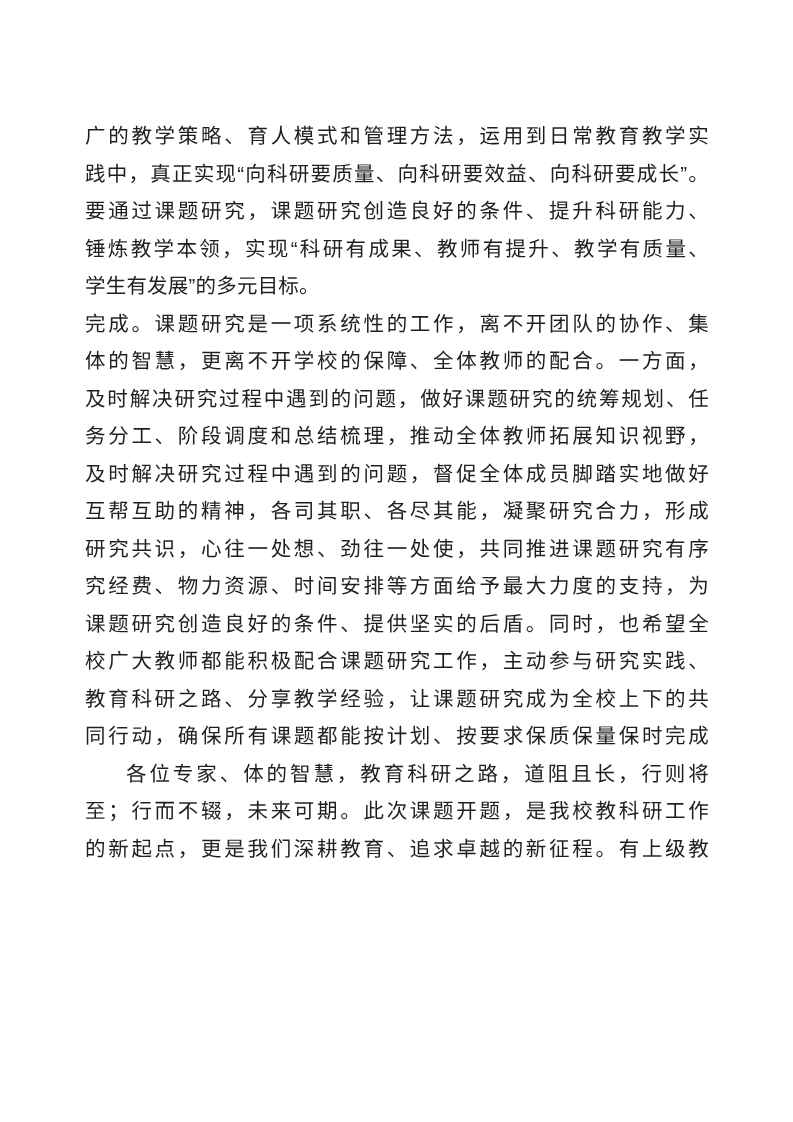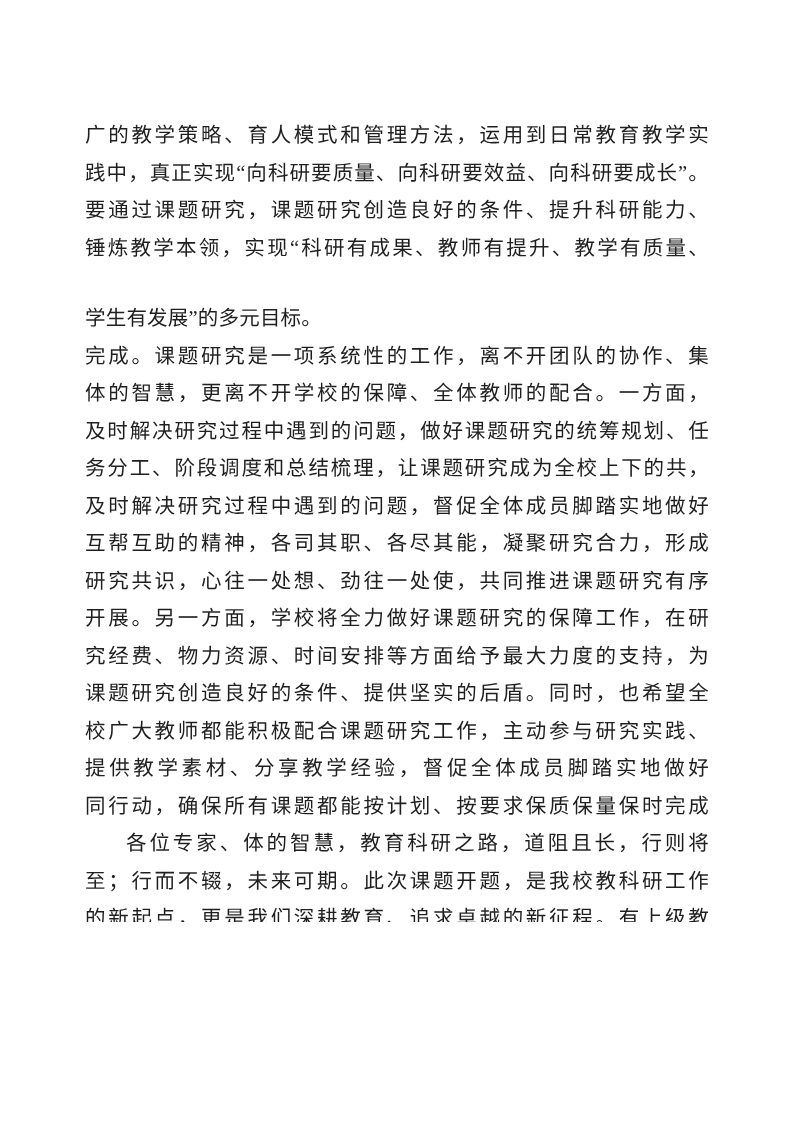--- a/index.html
+++ b/index.html
@@ -6,21 +6,21 @@
     margin: 0;
     padding: 0;
     background: #ffffff;
   }
   .page {
     position: relative;
     width: 793px;
     height: 922px;
     background: #ffffff;
     overflow: hidden;
-    font-family: Liberation Serif, serif;
+    font-family: Liberation Sans, sans-serif;
     color: #1f1f1f;
   }
   .textblock {
     position: absolute;
     left: 85px;
     top: 117px;
     width: 624px;
   }
   .para {
     margin: 0;
@@ -36,21 +36,20 @@
     -moz-text-align-last: justify;
     text-justify: inter-character;
     overflow: hidden;
     white-space: normal;
   }
   .line.first {
     text-indent: 2em;
   }
   .line.end {
     text-align-last: left;
-    margin-top: 33px;
     -moz-text-align-last: left;
   }
   .footer {
     position: absolute;
     top: 1034px;
     left: 0;
     width: 793px;
     height: 30px;
     display: flex;
     justify-content: center;
@@ -78,29 +77,28 @@
       <div class="line">践中，真正实现“向科研要质量、向科研要效益、向科研要成长”。</div>
       <div class="line">要通过课题研究，课题研究创造良好的条件、提升科研能力、</div>
       <div class="line">锤炼教学本领，实现“科研有成果、教师有提升、教学有质量、</div>
       <div class="line end">学生有发展”的多元目标。</div>
     </div>
 
     <div class="para">
       <div class="line">完成。课题研究是一项系统性的工作，离不开团队的协作、集</div>
       <div class="line">体的智慧，更离不开学校的保障、全体教师的配合。一方面，</div>
       <div class="line">及时解决研究过程中遇到的问题，做好课题研究的统筹规划、任</div>
-      <div class="line">务分工、阶段调度和总结梳理，让课题研究成为全校上下的共，</div>
+      <div class="line">务分工、阶段调度和总结梳理，推动全体教师拓展知识视野，</div>
       <div class="line">及时解决研究过程中遇到的问题，督促全体成员脚踏实地做好</div>
       <div class="line">互帮互助的精神，各司其职、各尽其能，凝聚研究合力，形成</div>
       <div class="line">研究共识，心往一处想、劲往一处使，共同推进课题研究有序</div>
-      <div class="line">开展。另一方面，学校将全力做好课题研究的保障工作，在研</div>
       <div class="line">究经费、物力资源、时间安排等方面给予最大力度的支持，为</div>
       <div class="line">课题研究创造良好的条件、提供坚实的后盾。同时，也希望全</div>
       <div class="line">校广大教师都能积极配合课题研究工作，主动参与研究实践、</div>
-      <div class="line">提供教学素材、分享教学经验，督促全体成员脚踏实地做好</div>
+      <div class="line">教育科研之路、分享教学经验，让课题研究成为全校上下的共</div>
       <div class="line">同行动，确保所有课题都能按计划、按要求保质保量保时完成</div>
     </div>
 
     <div class="para">
       <div class="line first">各位专家、体的智慧，教育科研之路，道阻且长，行则将</div>
       <div class="line">至；行而不辍，未来可期。此次课题开题，是我校教科研工作</div>
       <div class="line">的新起点，更是我们深耕教育、追求卓越的新征程。有上级教</div>
     </div>
 
   </main>

